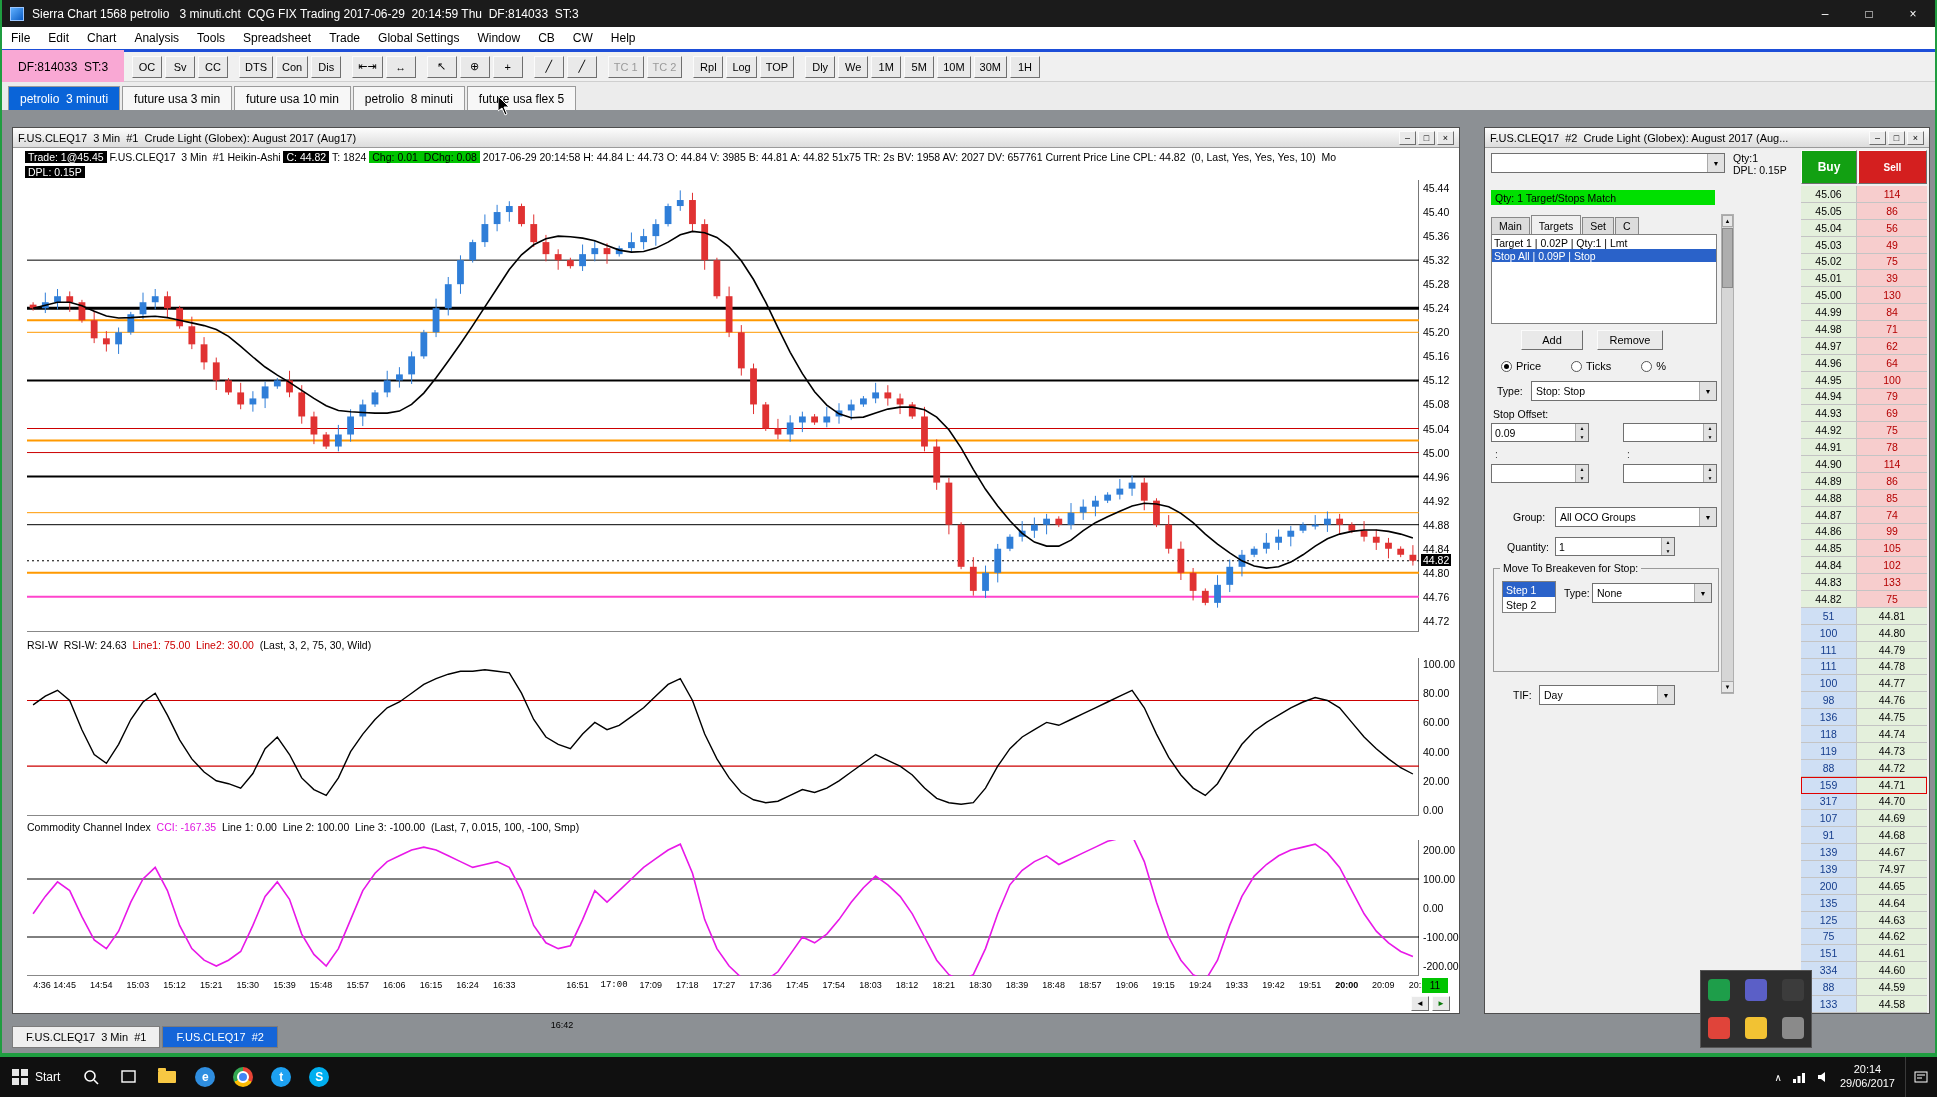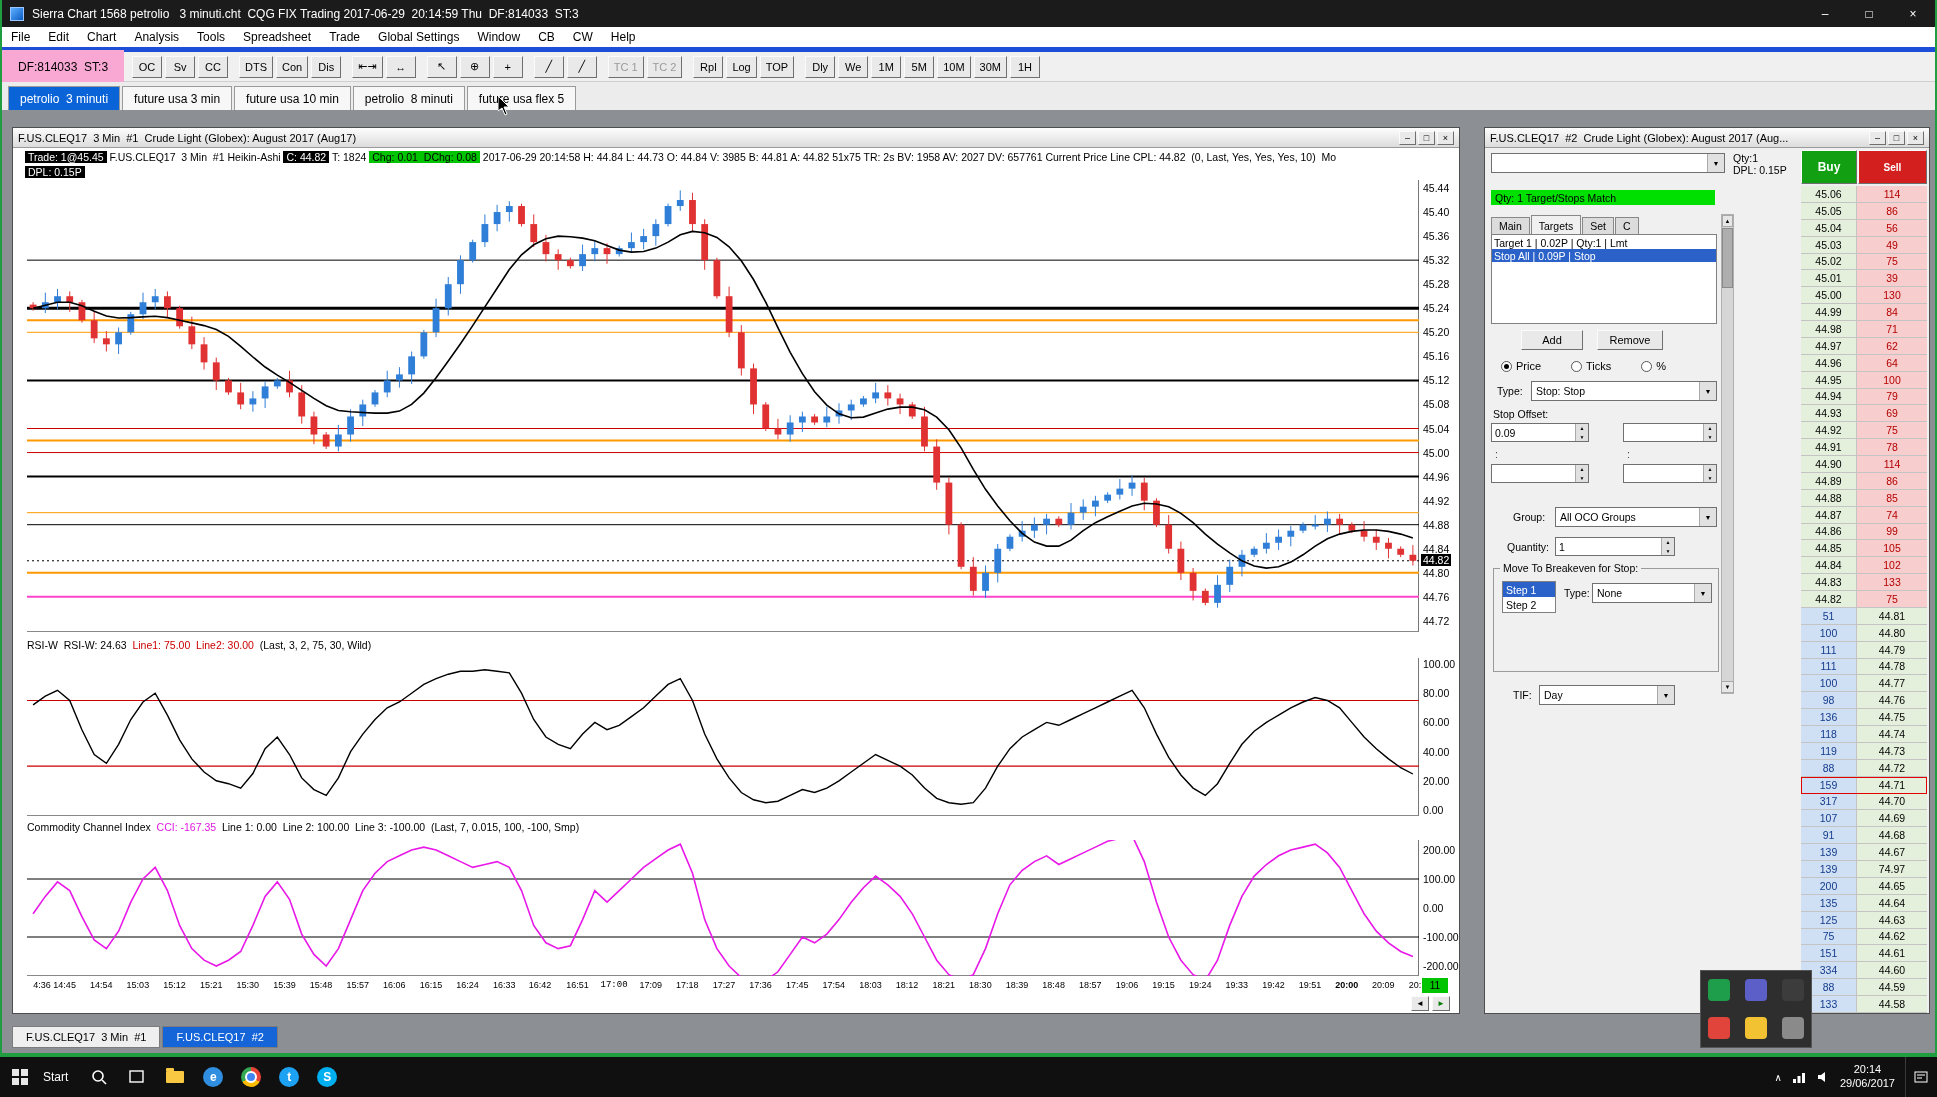--- a/index.html
+++ b/index.html
@@ -5,21 +5,21 @@
 *{margin:0;padding:0;box-sizing:border-box}
 html,body{width:1937px;height:1097px;overflow:hidden}
 body{background:#1f9d40;font-family:"Liberation Sans",sans-serif;position:relative;font-size:12px;color:#000}
 .abs{position:absolute}
 .pre{white-space:pre}
 #app{position:absolute;left:2px;top:0;width:1933px;height:1053px;background:#8c9094;overflow:hidden}
 #titlebar{position:absolute;left:0;top:0;right:0;height:27px;background:#1b1b1b;display:flex;align-items:center;color:#fff;font-size:12px}
 #app-icon{width:14px;height:14px;margin:0 8px;background:linear-gradient(135deg,#5fb0ff,#0b5cc4);border:1px solid #9cc6ff}
 #win-controls{margin-left:auto;display:flex;height:27px}
 .wc{width:44px;height:27px;display:flex;align-items:center;justify-content:center;font-size:12px;color:#fff}
-#menubar{position:absolute;left:0;top:27px;right:0;height:25px;background:#ffffff;display:flex;align-items:center;font-size:12px;border-bottom:5px solid #1d4ed8}
+#menubar{position:absolute;left:0;top:27px;right:0;height:25px;background:#ffffff;display:flex;align-items:center;font-size:12px;border-bottom:3px solid #1d4ed8}
 .menu-item{padding:0 9px;white-space:pre}
 #toolbar{position:absolute;left:0;top:52px;right:0;height:30px;background:#f0f0f0;display:flex;align-items:center;border-bottom:1px solid #cfcfcf}
 #df-status{height:34px;display:flex;align-items:center;padding:0 16px;background:#f9a8d4;color:#000;white-space:pre}
 #toolbar-buttons{display:flex;align-items:center;margin-left:8px}
 .btn3{background:#e9e9e9;border:1px solid;border-color:#fbfbfb #6f6f6f #6f6f6f #fbfbfb}
 .tbtn{min-width:30px;height:22px;margin-right:3px;display:flex;align-items:center;justify-content:center;font-size:11px;padding:0 5px;white-space:pre}
 .tbtn.dis{color:#9a9a9a}
 #tabbar{position:absolute;left:0;top:82px;right:0;height:28px;background:#ececec;display:flex;align-items:flex-end;padding-left:6px}
 .ctab{height:24px;margin-right:2px;padding:0 11px;display:flex;align-items:center;font-size:12px;background:#f7f7f7;border:1px solid #9a9a9a;border-bottom:none;white-space:pre}
 .ctab.active{background:#0a64d8;color:#fff}
@@ -85,21 +85,21 @@
 .lp{width:56px;background:#e4f0dc;border-right:1px solid #c4c4c4}
 .aq{flex:1;background:#f7cdcd;color:#b40000}
 .bq{width:56px;background:#cfdff4;color:#143c8c;border-right:1px solid #c4c4c4}
 .bp{flex:1;background:#e4f0dc}
 
 #bottom-tabs{position:absolute;left:10px;top:1026px;height:22px;display:flex}
 .btab{height:22px;padding:0 13px;display:flex;align-items:center;font-size:11px;background:#efefef;border:1px solid #7c7c7c;margin-right:2px;white-space:pre}
 .btab.active{background:#1565d8;color:#fff}
 
 #taskbar{position:absolute;left:0;top:1057px;width:1937px;height:40px;background:#101010;display:flex;align-items:center;z-index:50}
-#start{display:flex;align-items:center;padding:0 12px;height:40px;color:#fff;gap:15px}
+#start{display:flex;align-items:center;padding:0 12px;height:40px;color:#fff;gap:7px}
 #start-logo{width:16px;height:16px;display:grid;grid-template-columns:7px 7px;grid-template-rows:7px 7px;gap:2px}
 #start-logo div{background:#e8e8e8}
 .tico{width:38px;height:40px;display:flex;align-items:center;justify-content:center}
 .folder{width:18px;height:12px;background:#f8c843;position:relative;border-radius:1px}
 .folder:before{content:"";position:absolute;top:-3px;left:0;width:8px;height:3px;background:#f8c843;border-radius:1px 1px 0 0}
 .circ{width:20px;height:20px;border-radius:50%;display:flex;align-items:center;justify-content:center;color:#fff;font-weight:bold;font-size:12px}
 .chrome{width:20px;height:20px;border-radius:50%;background:conic-gradient(#e84335 0deg 120deg,#fcbc05 120deg 240deg,#34a853 240deg 360deg);position:relative}
 .chrome:after{content:"";position:absolute;left:4px;top:4px;width:8px;height:8px;border-radius:50%;background:#4285f4;border:2px solid #fff}
 #tray{position:absolute;right:6px;top:0;height:40px;display:flex;align-items:center;gap:10px;color:#fff}
 #clock{text-align:center;font-size:11px;line-height:1.25}
@@ -518,21 +518,21 @@
         <div class="tlbl" style="left: 132.52px;">15:12</div>
         <div class="tlbl" style="left: 169.15px;">15:21</div>
         <div class="tlbl" style="left: 205.78px;">15:30</div>
         <div class="tlbl" style="left: 242.41px;">15:39</div>
         <div class="tlbl" style="left: 279.04px;">15:48</div>
         <div class="tlbl" style="left: 315.67px;">15:57</div>
         <div class="tlbl" style="left: 352.3px;">16:06</div>
         <div class="tlbl" style="left: 388.93px;">16:15</div>
         <div class="tlbl" style="left: 425.56px;">16:24</div>
         <div class="tlbl" style="left: 462.19px;">16:33</div>
-        <div class="tlbl" style="left: 498px;">16:42</div>
+        <div class="tlbl" style="left: 520px; margin-top: 40px;">16:42</div>
         <div class="tlbl" style="left: 535.45px;">16:51</div>
         <div class="tlbl" style="left: 572.08px; font-family: Liberation Mono, monospace;">17:00</div>
         <div class="tlbl" style="left: 608.71px;">17:09</div>
         <div class="tlbl" style="left: 645.34px;">17:18</div>
         <div class="tlbl" style="left: 681.97px;">17:27</div>
         <div class="tlbl" style="left: 718.6px;">17:36</div>
         <div class="tlbl" style="left: 755.23px;">17:45</div>
         <div class="tlbl" style="left: 791.86px;">17:54</div>
         <div class="tlbl" style="left: 828.49px;">18:03</div>
         <div class="tlbl" style="left: 865.12px;">18:12</div>

